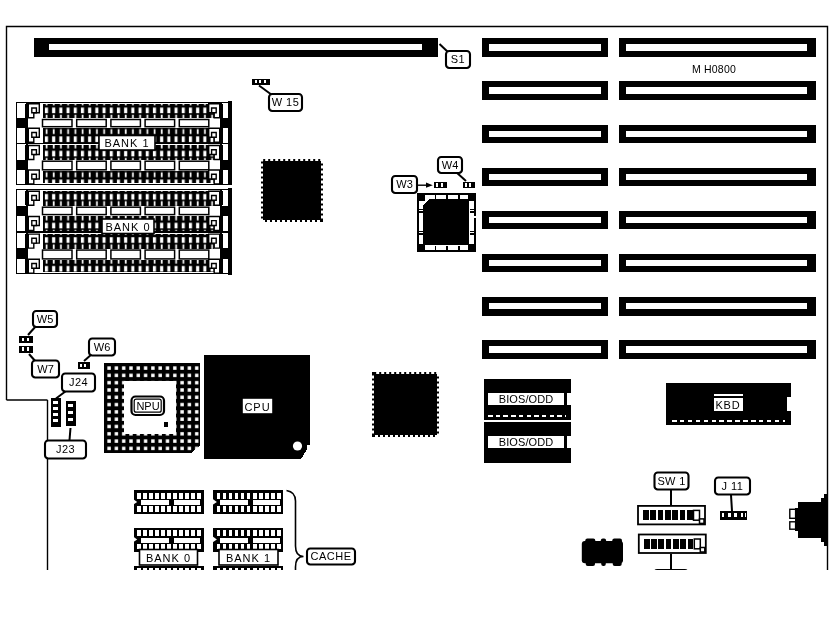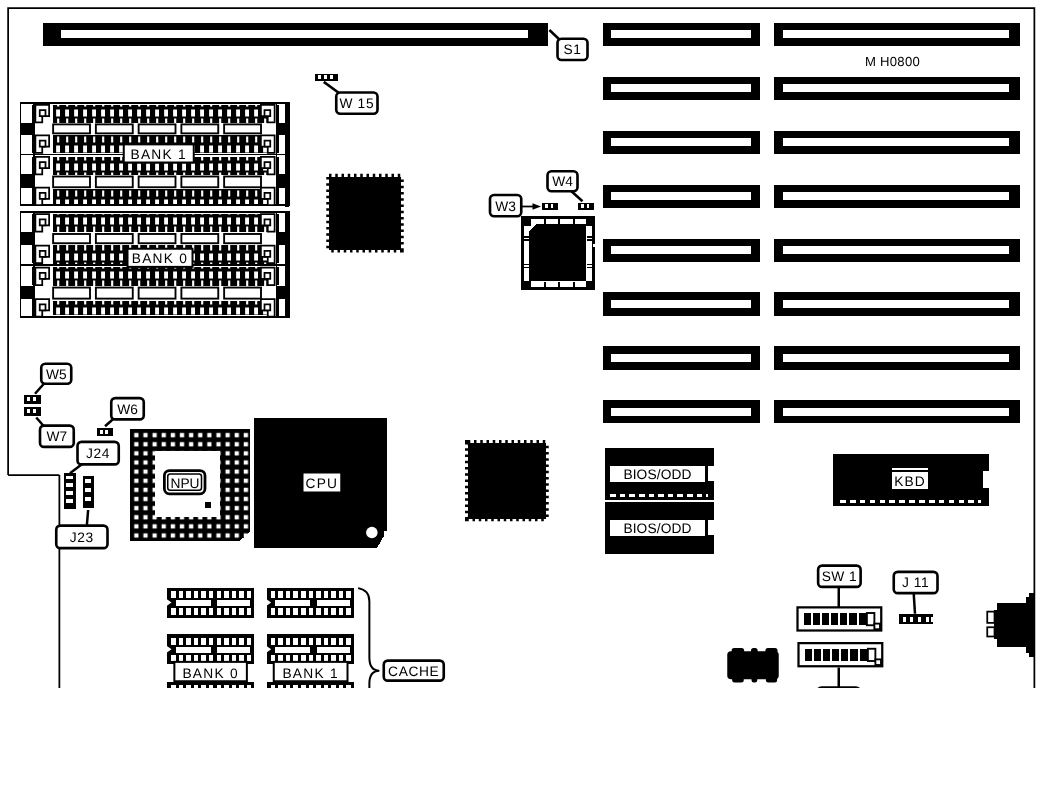--- a/index.html
+++ b/index.html
@@ -1,16 +1,16 @@
 <!DOCTYPE html>
 <html><head>
 <meta charset="utf-8">
 <style>
   html,body { margin:0; padding:0; background:#fff; }
-  #board { position:relative; width:834px; height:550px; background:#fff; overflow:hidden; will-change: transform; }
+  #board { position:relative; width:834px; height:550px; background:#fff; overflow:hidden; will-change: transform; margin-top: 20px; }
 </style>
 </head>
 <body>
 <div id="board">
 <svg style="transform:translateZ(0)" width="834" height="637" viewBox="0 0 834 637" xmlns="http://www.w3.org/2000/svg">
 <defs>
 <pattern id="comb" width="7.2" height="14.4" patternUnits="userSpaceOnUse">
   <rect x="0" y="0" width="7.2" height="14.4" fill="#000"></rect>
   <rect x="1.7" y="1.2" width="3.1" height="5.6" fill="#fff"></rect>
   <rect x="2.5" y="8.4" width="1.7" height="4.8" fill="#fff"></rect>

